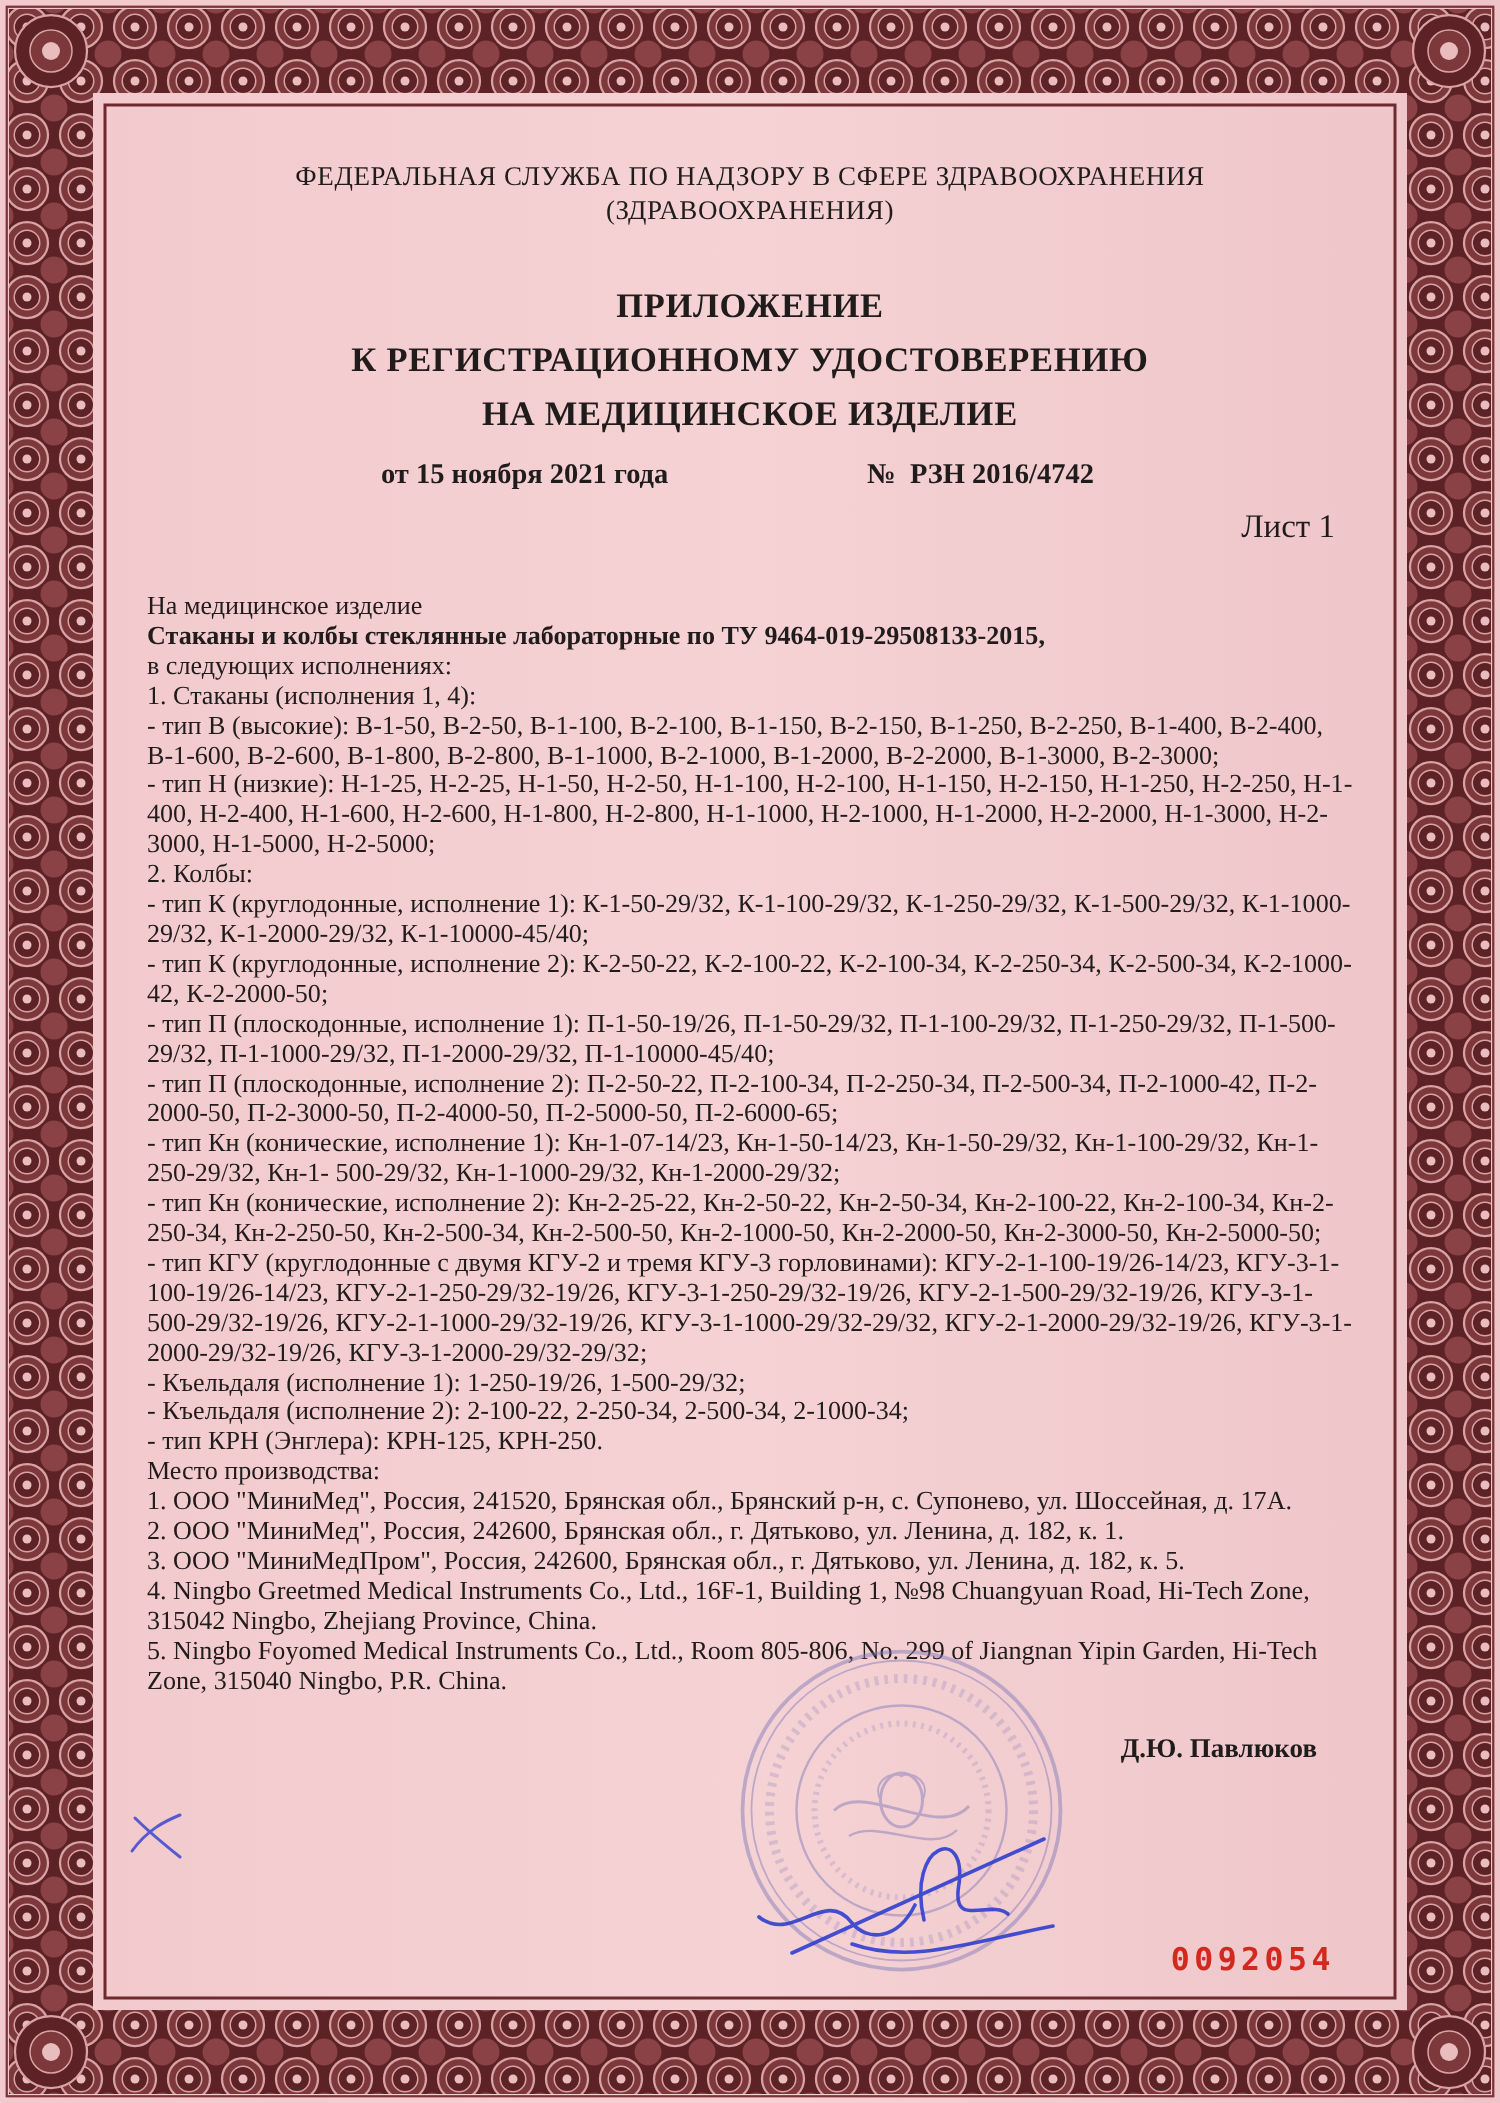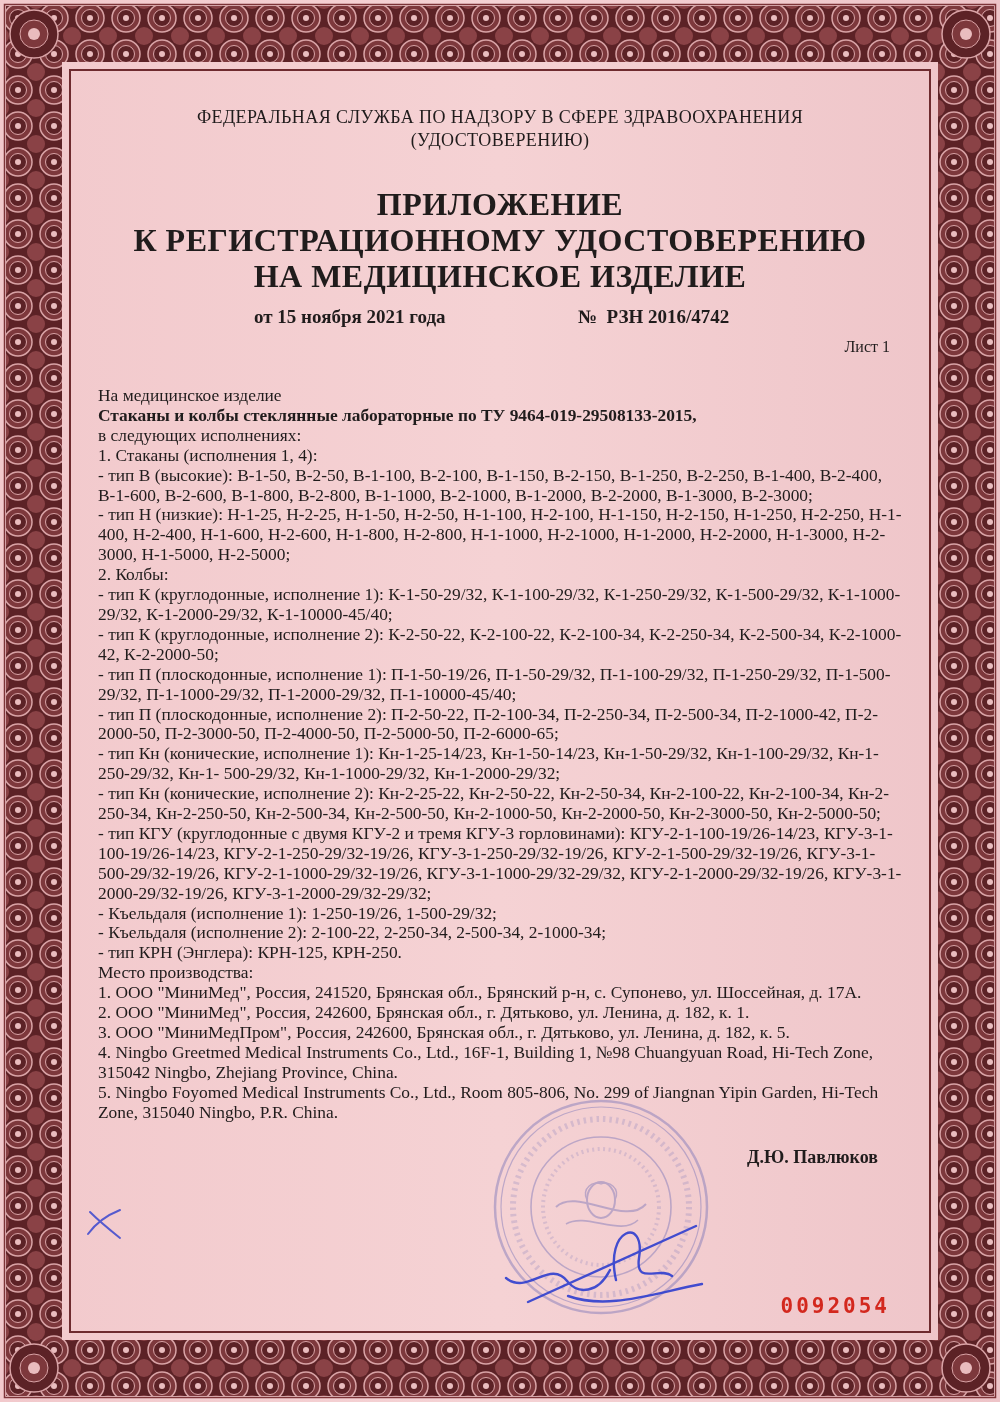--- a/index.html
+++ b/index.html
@@ -8,25 +8,25 @@
     width:1000px;height:1402px;
     margin:0 auto;
     background:linear-gradient(90deg,#f2c9cc 0%,#f5d2d4 50%,#eec4c8 100%);
     font-family:"Liberation Serif", serif;
     color:#201c1c;
     overflow:hidden;
   }
   .border-svg{position:absolute;left:0;top:0;width:1000px;height:1402px;}
   .content{position:absolute;left:98px;top:106px;width:804px;}
   .agency{text-align:center;font-size:18px;line-height:23px;letter-spacing:.4px;}
-  .doc-title{margin-top:34px;text-align:center;font-weight:bold;font-size:32px;line-height:36px;letter-spacing:.5px;}
+  .doc-title{margin-top:34px;text-align:center;font-weight:bold;font-size:23px;line-height:36px;letter-spacing:.5px;}
   .meta-row{position:relative;margin-top:12px;height:30px;font-weight:bold;font-size:19px;}
   .meta-date{position:absolute;left:156px;top:0;}
   .meta-number{position:absolute;left:480px;top:0;white-space:pre;}
-  .sheet{text-align:right;padding-right:12px;font-size:16px;margin-top:2px;}
+  .sheet{text-align:right;padding-right:12px;font-size:22px;margin-top:2px;}
   .body{margin-top:30px;}
   .body p{margin:0;font-size:17.4px;line-height:19.9px;}
   .bold{font-weight:bold;}
   .sig-row{display:flex;margin-top:6px;font-size:18px;}
   .sig-titles div{font-weight:bold;line-height:25px;}
   .sig-name{margin-left:auto;margin-right:24px;margin-top:18px;font-weight:bold;white-space:nowrap;}
   .serial{
     position:absolute;right:110px;top:1294px;
     font-family:"DejaVu Sans Mono", monospace;
     font-size:21px;color:#d3281e;letter-spacing:3px;font-weight:bold;
@@ -80,21 +80,21 @@
           <circle cx="966" cy="1368" r="6" fill="#e9bcbe"></circle>
         </g>
     </g>
     <rect x="70" y="70" width="860" height="1262" fill="none" stroke="#6e2b2f" stroke-width="2"></rect>
   </svg>
 
   <div class="content">
 
     <div class="agency">
       <div>ФЕДЕРАЛЬНАЯ СЛУЖБА ПО НАДЗОРУ В СФЕРЕ ЗДРАВООХРАНЕНИЯ</div>
-      <div>(УДОСТОВЕРЕНИЮ)</div>
+      <div>(ЗДРАВООХРАНЕНИЯ)</div>
     </div>
 
     <div class="doc-title">
       <div>ПРИЛОЖЕНИЕ</div>
       <div>К РЕГИСТРАЦИОННОМУ УДОСТОВЕРЕНИЮ</div>
       <div>НА МЕДИЦИНСКОЕ ИЗДЕЛИЕ</div>
     </div>
 
     <div class="meta-row">
       <span class="meta-date">от 15 ноября 2021 года</span>
@@ -108,21 +108,21 @@
       <p class="bold">Стаканы и колбы стеклянные лабораторные по ТУ 9464-019-29508133-2015,</p>
       <p>в следующих исполнениях:</p>
       <p>1. Стаканы (исполнения 1, 4):</p>
       <p>- тип В (высокие): В-1-50, В-2-50, В-1-100, В-2-100, В-1-150, В-2-150, В-1-250, В-2-250, В-1-400, В-2-400, В-1-600, В-2-600, В-1-800, В-2-800, В-1-1000, В-2-1000, В-1-2000, В-2-2000, В-1-3000, В-2-3000;</p>
       <p>- тип Н (низкие): Н-1-25, Н-2-25, Н-1-50, Н-2-50, Н-1-100, Н-2-100, Н-1-150, Н-2-150, Н-1-250, Н-2-250, Н-1-400, Н-2-400, Н-1-600, Н-2-600, Н-1-800, Н-2-800, Н-1-1000, Н-2-1000, Н-1-2000, Н-2-2000, Н-1-3000, Н-2-3000, Н-1-5000, Н-2-5000;</p>
       <p>2. Колбы:</p>
       <p>- тип К (круглодонные, исполнение 1): К-1-50-29/32, К-1-100-29/32, К-1-250-29/32, К-1-500-29/32, К-1-1000-29/32, К-1-2000-29/32, К-1-10000-45/40;</p>
       <p>- тип К (круглодонные, исполнение 2): К-2-50-22, К-2-100-22, К-2-100-34, К-2-250-34, К-2-500-34, К-2-1000-42, К-2-2000-50;</p>
       <p>- тип П (плоскодонные, исполнение 1): П-1-50-19/26, П-1-50-29/32, П-1-100-29/32, П-1-250-29/32, П-1-500-29/32, П-1-1000-29/32, П-1-2000-29/32, П-1-10000-45/40;</p>
       <p>- тип П (плоскодонные, исполнение 2): П-2-50-22, П-2-100-34, П-2-250-34, П-2-500-34, П-2-1000-42, П-2-2000-50, П-2-3000-50, П-2-4000-50, П-2-5000-50, П-2-6000-65;</p>
-      <p>- тип Кн (конические, исполнение 1): Кн-1-25-14/23, Кн-1-50-14/23, Кн-1-50-29/32, Кн-1-100-29/32, Кн-1-250-29/32, Кн-1- 500-29/32, Кн-1-1000-29/32, Кн-1-2000-29/32;</p>
+      <p>- тип Кн (конические, исполнение 1): Кн-1-07-14/23, Кн-1-50-14/23, Кн-1-50-29/32, Кн-1-100-29/32, Кн-1-250-29/32, Кн-1- 500-29/32, Кн-1-1000-29/32, Кн-1-2000-29/32;</p>
       <p>- тип Кн (конические, исполнение 2): Кн-2-25-22, Кн-2-50-22, Кн-2-50-34, Кн-2-100-22, Кн-2-100-34, Кн-2-250-34, Кн-2-250-50, Кн-2-500-34, Кн-2-500-50, Кн-2-1000-50, Кн-2-2000-50, Кн-2-3000-50, Кн-2-5000-50;</p>
       <p>- тип КГУ (круглодонные с двумя КГУ-2 и тремя КГУ-3 горловинами): КГУ-2-1-100-19/26-14/23, КГУ-3-1-100-19/26-14/23, КГУ-2-1-250-29/32-19/26, КГУ-3-1-250-29/32-19/26, КГУ-2-1-500-29/32-19/26, КГУ-3-1-500-29/32-19/26, КГУ-2-1-1000-29/32-19/26, КГУ-3-1-1000-29/32-29/32, КГУ-2-1-2000-29/32-19/26, КГУ-3-1-2000-29/32-19/26, КГУ-3-1-2000-29/32-29/32;</p>
       <p>- Къельдаля (исполнение 1): 1-250-19/26, 1-500-29/32;</p>
       <p>- Къельдаля (исполнение 2): 2-100-22, 2-250-34, 2-500-34, 2-1000-34;</p>
       <p>- тип КРН (Энглера): КРН-125, КРН-250.</p>
       <p>Место производства:</p>
       <p>1. ООО "МиниМед", Россия, 241520, Брянская обл., Брянский р-н, с. Супонево, ул. Шоссейная, д. 17А.</p>
       <p>2. ООО "МиниМед", Россия, 242600, Брянская обл., г. Дятьково, ул. Ленина, д. 182, к. 1.</p>
       <p>3. ООО "МиниМедПром", Россия, 242600, Брянская обл., г. Дятьково, ул. Ленина, д. 182, к. 5.</p>
       <p>4. Ningbo Greetmed Medical Instruments Co., Ltd., 16F-1, Building 1, №98 Chuangyuan Road, Hi-Tech Zone, 315042 Ningbo, Zhejiang Province, China.</p>

